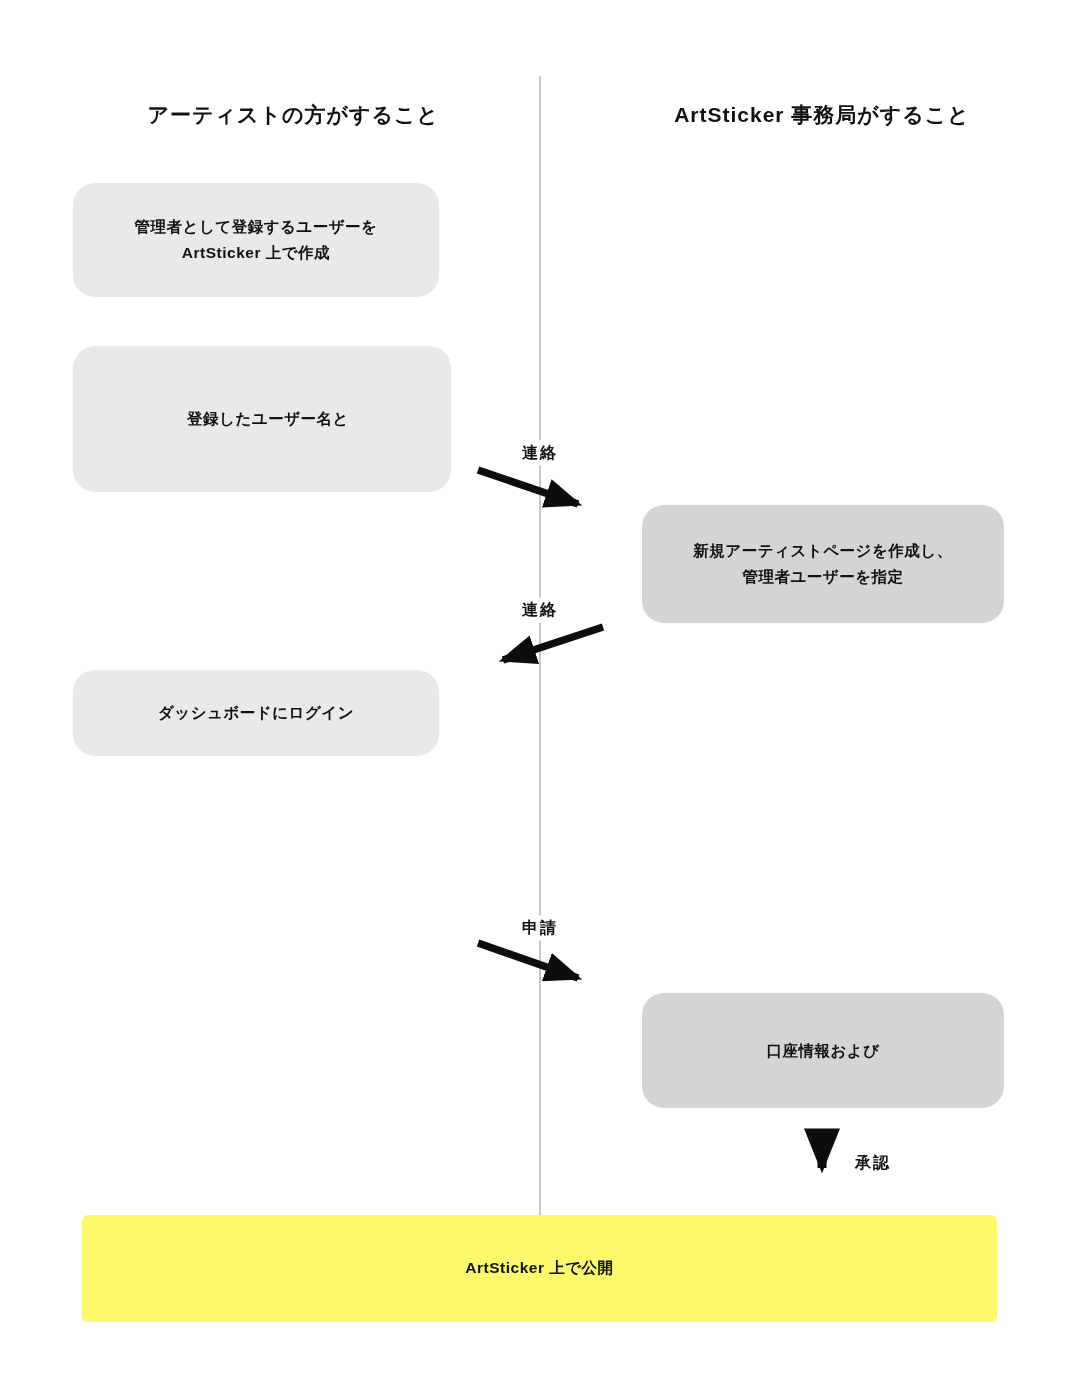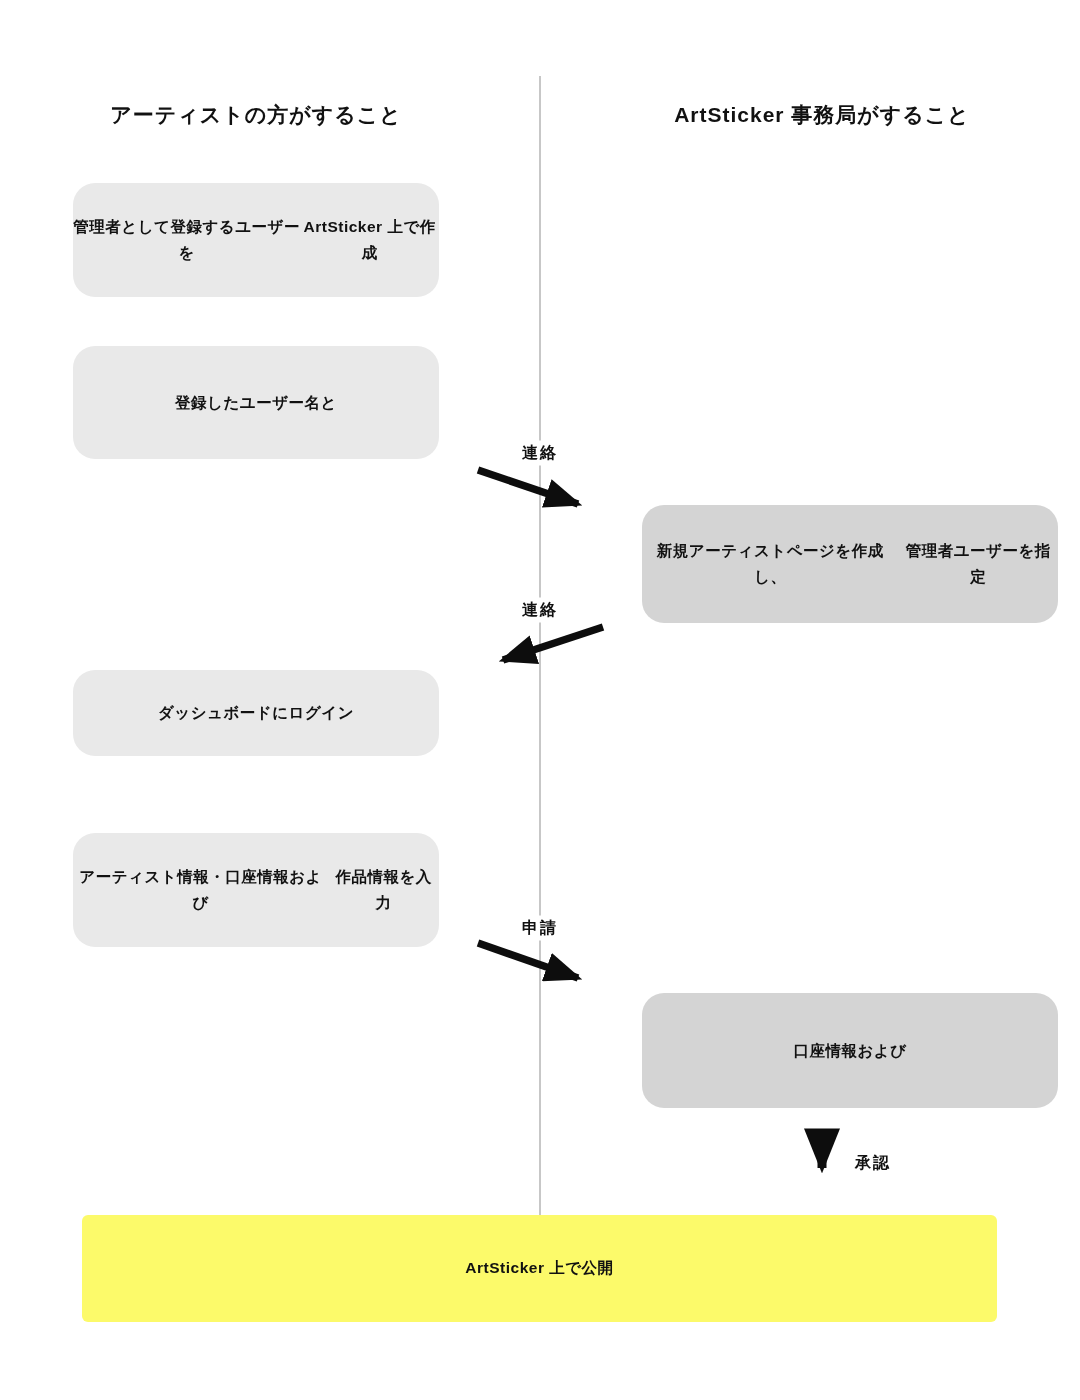--- a/index.html
+++ b/index.html
@@ -26,41 +26,41 @@
   }
   .heading {
     position: absolute;
     margin: 0;
     font-size: 21px;
     font-weight: bold;
     letter-spacing: 1px;
     text-align: center;
     color: var(--text, #111111);
   }
-  .heading-left  { left: 73px;  width: 366px; top: 101px; }
+  .heading-left  { left: 73px;  width: 366px; top: 101px; text-align: right; }
   .heading-right { left: 642px; width: 360px; top: 101px; }
 
   .box {
     position: absolute;
     border-radius: 22px;
     display: flex;
-    flex-direction: row;
+    flex-direction: column;
     align-items: center;
     justify-content: center;
     text-align: center;
     font-size: 15.5px;
     font-weight: bold;
     line-height: 26px;
     letter-spacing: 0.5px;
   }
   .artist-box { left: 73px; width: 366px; background: var(--artist-box-bg, #e9e9e9); }
-  .office-box { left: 642px; width: 416px; background: var(--office-box-bg, #d4d4d4); }
+  .office-box { left: 642px; width: 362px; background: var(--office-box-bg, #d4d4d4); }
 
   .step-1 { top: 183px; height: 114px; }
-  .step-2 { top: 346px; height: 113px; }
+  .step-2 { top: 346px; height: 146px; padding-left: 12px; }
   .step-3 { top: 505px; height: 118px; }
   .step-4 { top: 670px; height: 86px; }
   .step-5 { top: 833px; height: 114px; }
   .step-6 { top: 993px; height: 115px; }
 
   .final-box {
     position: absolute;
     left: 82px;
     top: 1215px;
     width: 915px;
@@ -115,24 +115,20 @@
   </div>
 
   <div class="box artist-box step-2">
     <span>登録したユーザー名と</span>
   </div>
 
   <div class="box artist-box step-4">
     <span>ダッシュボードにログイン</span>
   </div>
 
-  <div class="box artist-box step-5">
-    <span>アーティスト情報・口座情報および</span>
-    <span>作品情報を入力</span>
-  </div>
 
   <div class="box office-box step-3">
     <span>新規アーティストページを作成し、</span>
     <span>管理者ユーザーを指定</span>
   </div>
 
   <div class="box office-box step-6">
     <span>口座情報および</span>
   </div>
 

